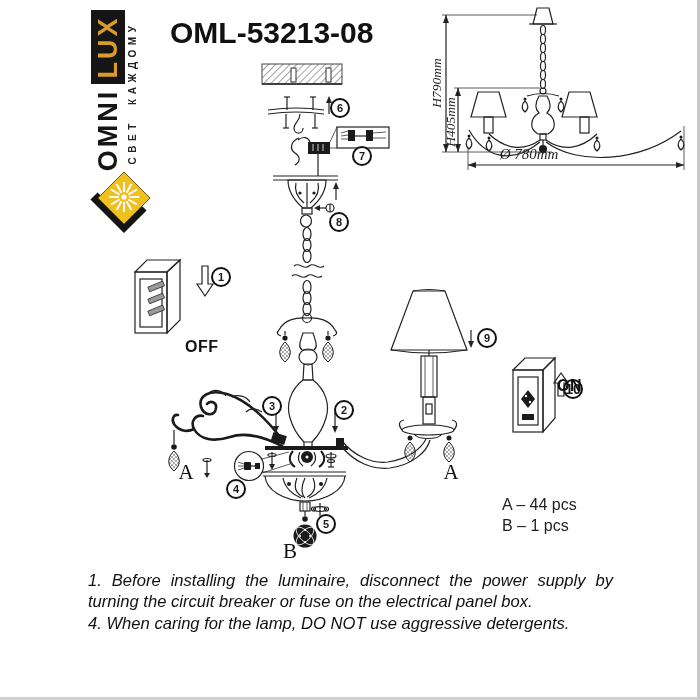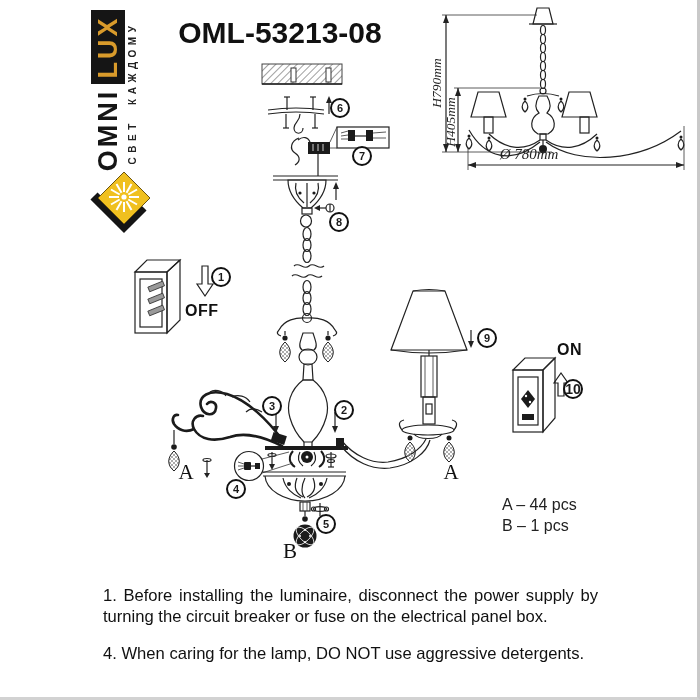--- a/index.html
+++ b/index.html
@@ -2,40 +2,40 @@
 <html><head>
 <meta charset="utf-8">
 <style>
   * { margin:0; padding:0; box-sizing:border-box; }
   html,body { width:700px; height:700px; background:#ffffff; }
   body { font-family:"Liberation Sans", sans-serif; color:#1a1a1a; position:relative; }
   .page { position:absolute; inset:0; background:#fff; border-right:3px solid #c9c9c9; border-bottom:3px solid #d2d2d2; overflow:hidden; }
   .abs { position:absolute; }
 
   
-  .title { left:170px; top:16px; width:220px; text-align:center; font-size:30px; font-weight:bold; color:#111; }
+  .title { left:170px; top:16px; width:220px; font-size:30px; font-weight:bold; color:#111; }
 
   
   .logo-brand { left:91px; top:10px; width:34px; height:166px; }
   .logo-brand-inner { width:166px; height:34px; transform:rotate(-90deg) translateX(-166px); transform-origin:0 0; display:flex; align-items:center; }
   .omni { font-size:27px; font-weight:bold; letter-spacing:3px; color:#151515; width:92px; text-align:center; }
   .luxbox { background:#151515; color:#D99B2B; font-size:27px; font-weight:bold; letter-spacing:3px; width:74px; height:34px; display:flex; align-items:center; justify-content:center; }
   .logo-tagline { left:127px; top:10px; width:14px; height:166px; }
   .logo-tagline-inner { width:166px; height:14px; transform:rotate(-90deg) translateX(-166px); transform-origin:0 0; font-size:10px; font-weight:bold; letter-spacing:4.5px; word-spacing:7px; color:#222; text-align:center; white-space:nowrap; }
 
   
   .badge { width:20px; height:20px; border:2px solid #111; border-radius:50%; display:flex; align-items:center; justify-content:center; font-size:11px; font-weight:bold; background:#fff; transform:translate(-50%,-50%); }
 
   .crystal-label { font-family:"Liberation Serif", serif; font-size:21px; color:#111; transform:translate(-50%,-50%); }
-  .switch-label { font-weight:bold; font-size:16px; letter-spacing:0.5px; color:#111; }
+  .switch-label { font-weight:bold; font-size:16px; letter-spacing:0.5px; color:#111;margin-top:36px; }
 
   .parts { left:502px; top:494px; font-size:16px; line-height:21px; color:#222; }
 
   .instructions { left:88px; top:570px; width:525px; font-size:16.6px; line-height:21.3px; text-align:justify; color:#111; }
-  .instructions p { margin:15px; }
+  .instructions p { margin:0;font-style:italic; }
 
   
   svg .ln  { stroke:#222; fill:none; stroke-width:1.2; }
   svg .ln2 { stroke:#1b1b1b; fill:none; stroke-width:2.6; stroke-linecap:round; }
   svg .lnt { stroke:#333; fill:none; stroke-width:0.8; }
   svg .dk  { fill:#1b1b1b; stroke:none; }
   svg .ah  { fill:#222; stroke:none; }
   svg .wh  { stroke:#fff; fill:none; stroke-width:0.8; }
   svg .dim-label { font-family:"Liberation Serif", serif; font-style:italic; font-size:13.5px; fill:#222; stroke:none; }
   svg .dim-label-big { font-family:"Liberation Serif", serif; font-style:italic; font-size:15px; fill:#222; stroke:none; }

